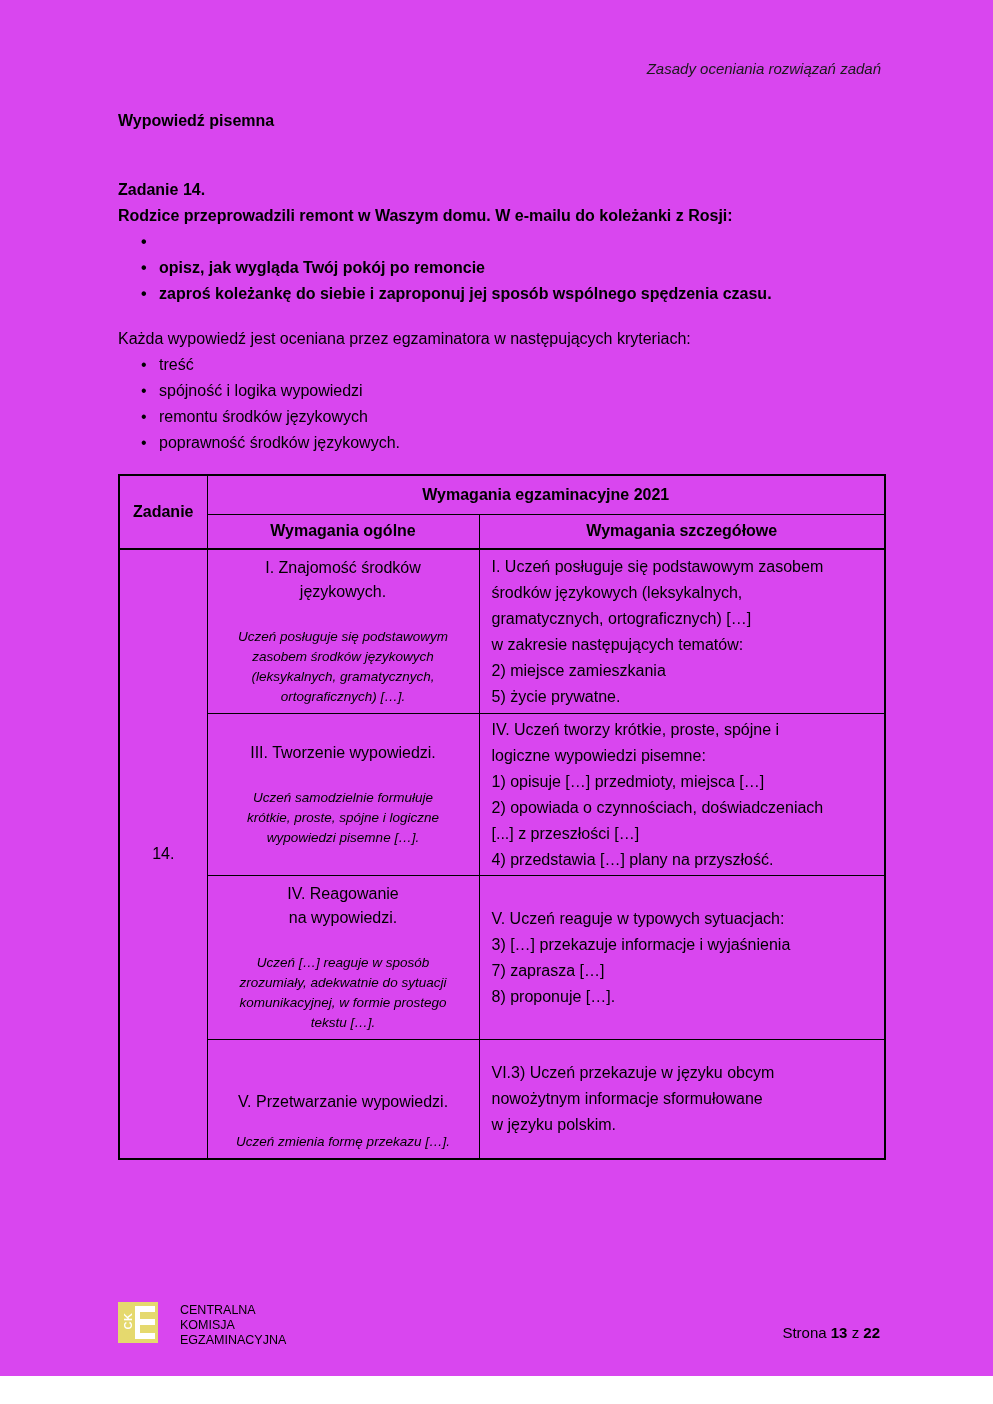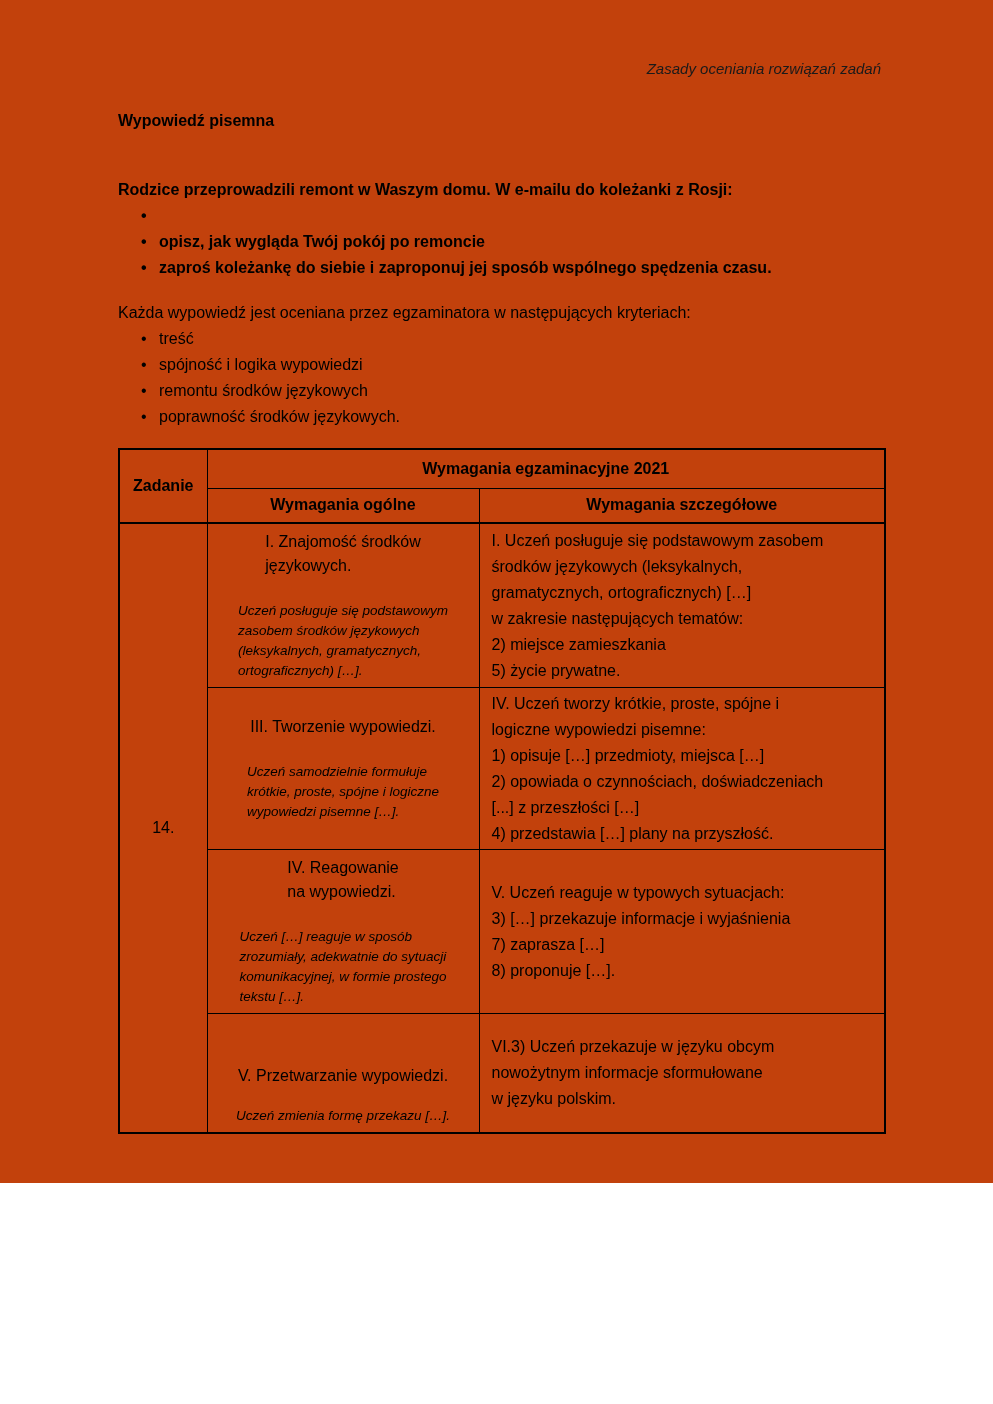--- a/index.html
+++ b/index.html
@@ -3,21 +3,21 @@
 <meta charset="utf-8">
 <style>
   * { margin: 0; padding: 0; box-sizing: border-box; }
   html, body { background: #ffffff; }
   body {
     width: 993px; height: 1404px;
     font-family: "Liberation Sans", sans-serif;
     color: #000;
     position: relative;
   }
-  .page { position: relative; width: 993px; height: 1183px; background: #c2410c; overflow: hidden; }
+  .page { position: relative; width: 993px; height: 1376px; background: #d946ef; overflow: hidden; }
 
   .doc-header {
     position: absolute; top: 60px; right: 112px;
     font-style: italic; font-size: 15px; color: #1a1a1a;
   }
 
   .content { position: absolute; left: 118px; top: 112px; width: 766px; }
 
   .section-title { font-size: 16px; font-weight: bold; }
 
@@ -42,21 +42,21 @@
     border: 1.5px solid #000;
     font-size: 16px;
   }
   th.hdr { font-weight: bold; text-align: center; vertical-align: middle; }
   .hdr-row1 { height: 39px; }
   .hdr-row2 { height: 35px; }
   .hdr-bottom { border-bottom: 2.5px solid #000 !important; margin-top: 38px; }
 
   td.task-num-cell { text-align: center; vertical-align: middle; font-size: 16px; }
 
-  td.general-cell { text-align: left; vertical-align: middle; padding: 6px 10px; }
+  td.general-cell { text-align: center; vertical-align: middle; padding: 6px 10px; }
   .general-inner { display: flex; flex-direction: column; justify-content: center; align-items: center; gap: 23px; }
   .general-title { font-size: 16px; line-height: 24px; white-space: pre-line; }
   .general-note { font-style: italic; font-size: 13.5px; line-height: 20px; white-space: pre-line; }
 
   td.detail-cell {
     text-align: left; vertical-align: middle;
     padding: 2px 10px 2px 12px;
     line-height: 26px; white-space: pre-line;
   }
   tr.body-r1 { height: 158px; }
@@ -93,20 +93,21 @@
 
 <div class="page">
 
   <div class="doc-header">Zasady oceniania rozwiązań zadań</div>
 
   <div class="content">
 
     <div class="section-title">Wypowiedź pisemna</div>
 
     <div class="task-block">
+      <div class="task-title">Zadanie 14.</div>
       <div class="task-intro">Rodzice przeprowadzili remont w Waszym domu. W e-mailu do koleżanki z Rosji:</div>
       <div class="bullet-list">
         <div class="bullet-row bold">
           <span class="bullet-marker">•</span>
         </div>
         <div class="bullet-row bold">
           <span class="bullet-marker">•</span>
           <span>opisz, jak wygląda Twój pokój po remoncie</span>
         </div>
         <div class="bullet-row bold">

